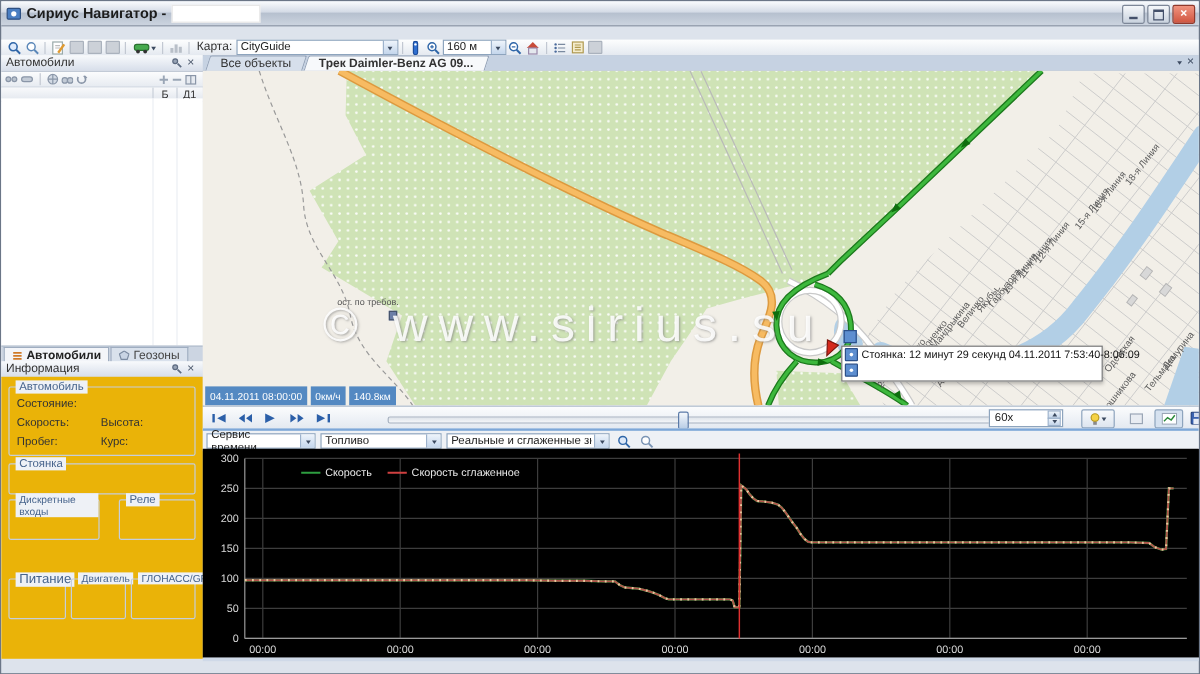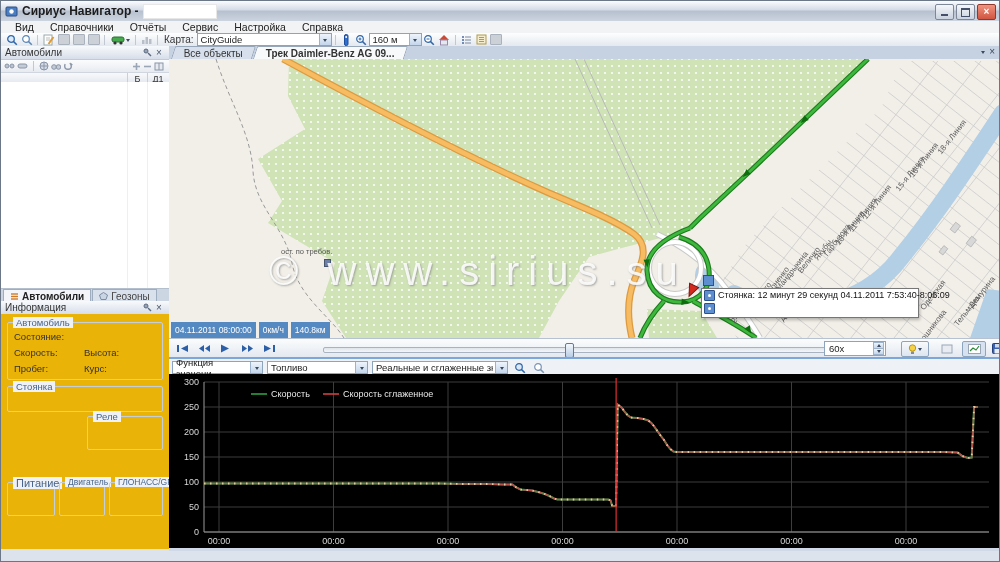--- a/index.html
+++ b/index.html
@@ -136,28 +136,20 @@
       <div class="wbtn">
           <div class="minbar"></div>
         </div>
       <div class="wbtn">
           <div class="maxbox"></div>
         </div>
       <div class="wbtn close">×</div>
     </div>
   </div>
 
-  <div id="menubar">
-      <span class="menu-item">Вид</span>
-      <span class="menu-item">Справочники</span>
-      <span class="menu-item">Отчёты</span>
-      <span class="menu-item">Сервис</span>
-      <span class="menu-item">Настройка</span>
-      <span class="menu-item">Справка</span>
-    </div>
 
   <div id="toolbar">
     <div class="tbtn">
       <svg width="12" height="12">
           <circle cx="5" cy="5" r="3.3" fill="#ddeafc" stroke="#2f66a8" stroke-width="1.3"></circle>
           <line x1="7.5" y1="7.5" x2="10.8" y2="10.8" stroke="#2f66a8" stroke-width="1.6"></line>
         </svg>
     </div>
     <div class="tbtn">
       <svg width="12" height="12">
@@ -369,21 +361,24 @@
         <span class="lg">Автомобиль</span>
         <span class="fl" style="left:6px;top:8px">Состояние:</span>
         <span class="fl" style="left:6px;top:24px">Скорость:</span>
         <span class="fl" style="left:76px;top:24px">Высота:</span>
         <span class="fl" style="left:6px;top:40px">Пробег:</span>
         <span class="fl" style="left:76px;top:40px">Курс:</span>
       </div>
       <div class="fs" style="left:6px;right:6px;top:72px;height:24px">
         <span class="lg">Стоянка</span>
       </div>
-      <div class="fs" style="left:86px;right:6px;top:102px;height:32px">
+      <div class="fs" style="left:6px;width:74px;top:102px;height:32px">
+        <span class="lg" style="font-size:8.5px">Дискретные входы</span>
+      </div>
+      <div class="fs" style="left:98px;right:6px;top:102px;height:32px">
         <span class="lg">Реле</span>
       </div>
       <div class="fs" style="left:6px;width:46px;top:168px;height:32px">
         <span class="lg" style="font-size:11px">Питание</span>
       </div>
       <div class="fs" style="left:58px;width:44px;top:168px;height:32px">
         <span class="lg" style="font-size:8.5px">Двигатель</span>
       </div>
       <div class="fs" style="left:108px;right:6px;top:168px;height:32px">
         <span class="lg" style="font-size:8.5px">ГЛОНАСС/GPS</span>
@@ -639,21 +634,21 @@
         <svg width="11" height="11">
             <rect x="0.5" y="0.5" width="10" height="10" rx="1" fill="#3a62b0" stroke="#24417a"></rect>
             <rect x="3" y="1" width="5" height="3.5" fill="#cfd9ec"></rect>
             <rect x="2.5" y="6" width="6" height="4.5" fill="#e8edf6"></rect>
           </svg>
       </div>
     </div>
 
     <div id="chartbar">
       <div class="combo" style="width:72px">
-        <span>Функция значени</span>
+        <span>Сервис времени</span>
         <span class="cbtn">
             <span class="arr sm"></span>
           </span>
       </div>
       <div class="combo" style="width:82px">
         <span>Топливо</span>
         <span class="cbtn">
             <span class="arr sm"></span>
           </span>
       </div>

